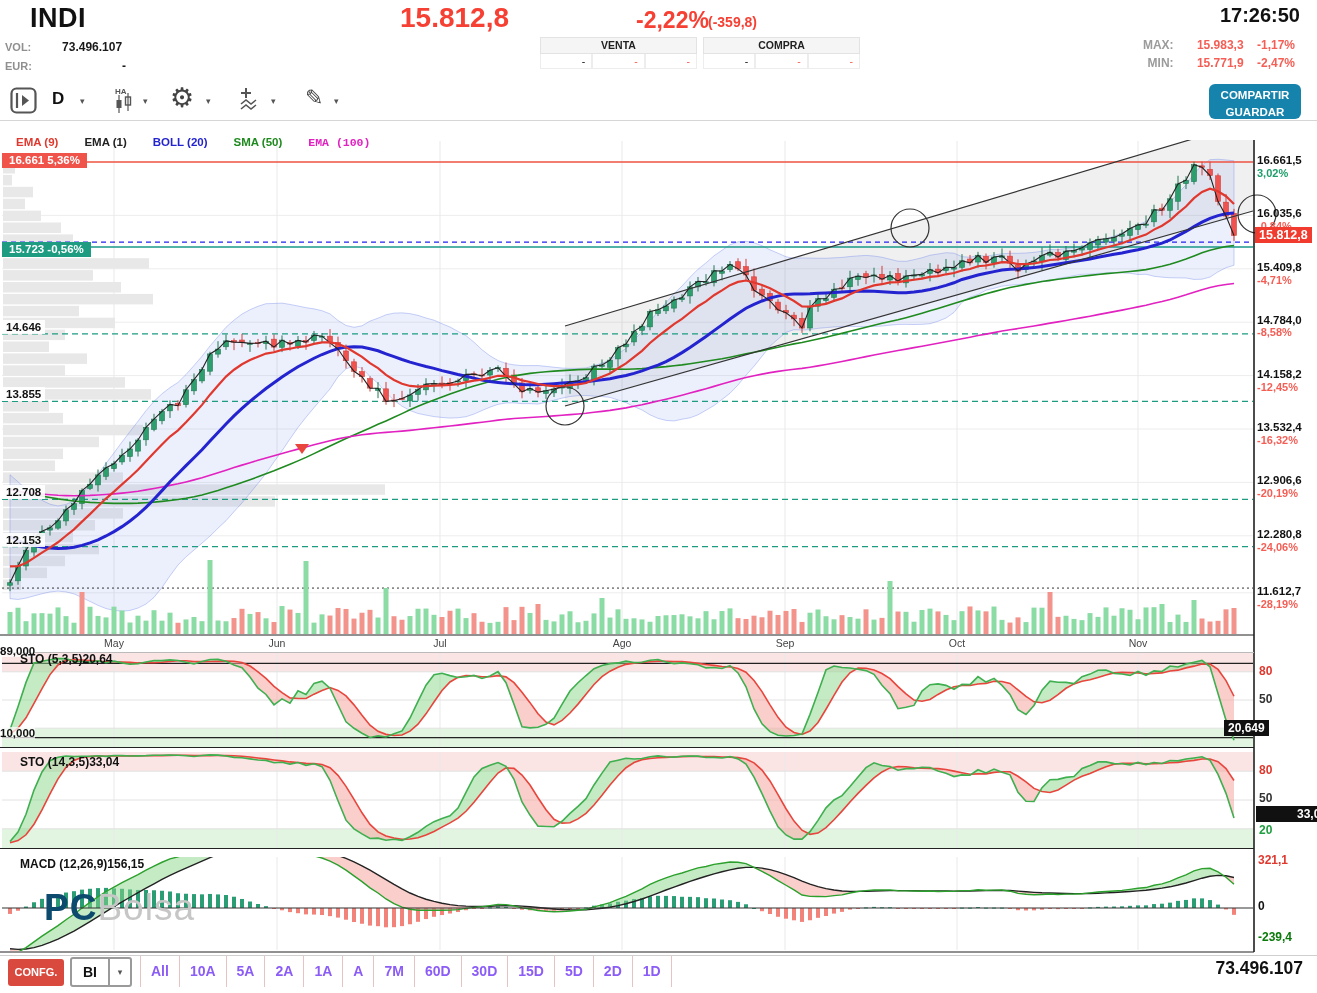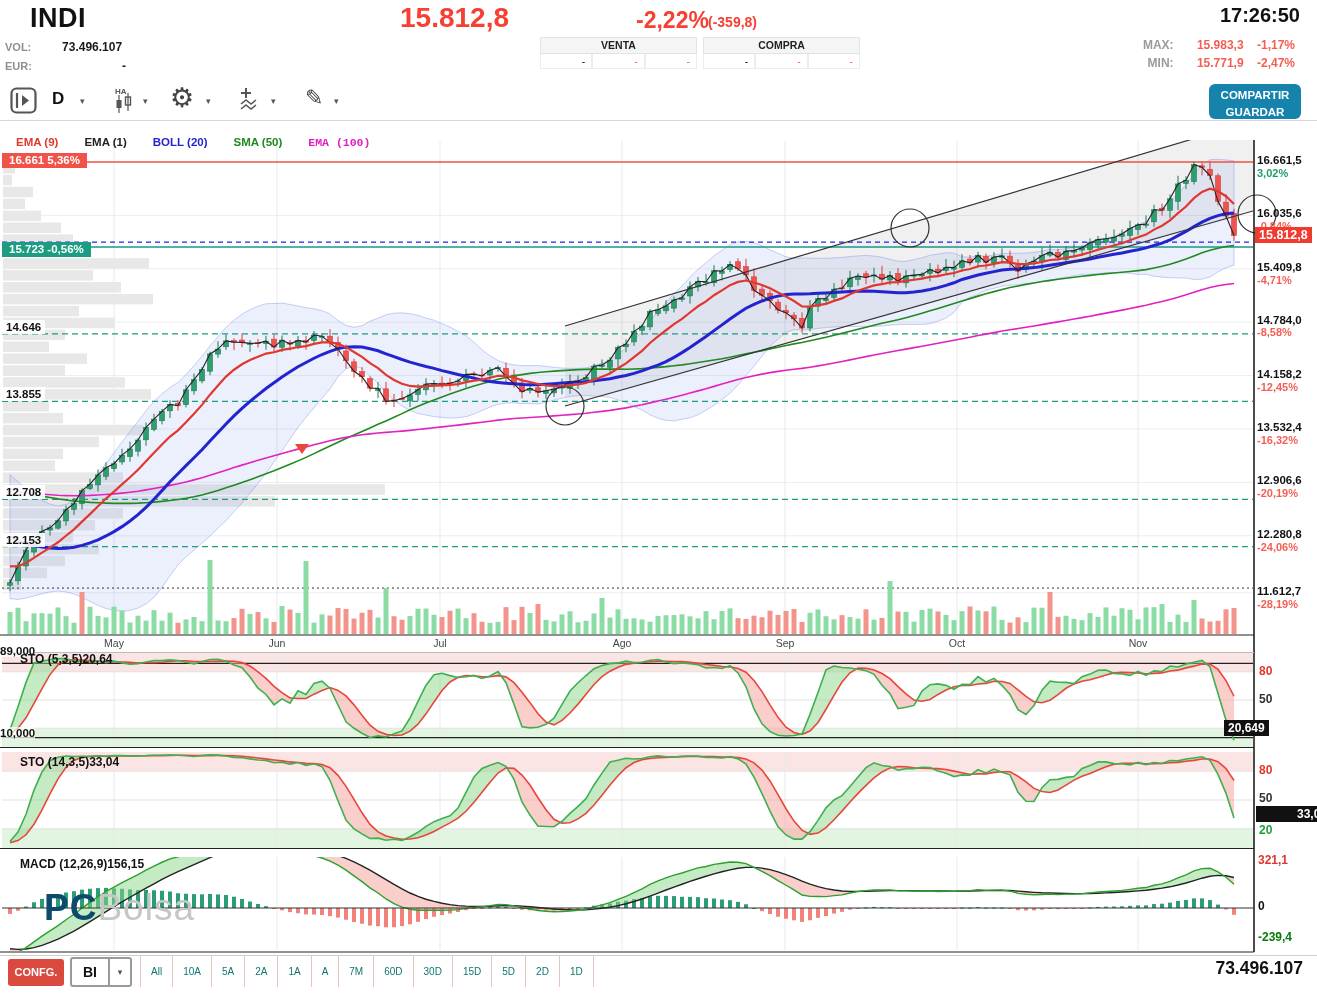--- a/index.html
+++ b/index.html
@@ -60,21 +60,21 @@
   .wm i{color:#c6c6c6;font-style:normal;font-weight:400;}
   
   .fbar{left:0;top:955px;width:1317px;height:38px;border-top:1px solid #cfcfcf;background:#fff;}
   .confg{left:8px;top:959px;width:56px;height:27px;background:#d9493e;border-radius:3px;
          color:#fff;font-size:11px;font-weight:800;text-align:center;line-height:27px;cursor:pointer;}
   .bibox{left:70px;top:957px;width:62px;height:30px;border:2px solid #9a9a9a;border-radius:3px;
          display:flex;box-sizing:border-box;cursor:pointer;}
   .bibox .t{flex:1;text-align:center;font-size:14px;font-weight:800;line-height:26px;}
   .bibox .c{width:20px;border-left:2px solid #9a9a9a;text-align:center;line-height:26px;font-size:9px;color:#555;}
   .ranges{left:140px;top:956px;display:flex;height:31px;}
-  .ranges div{padding:0 10px;line-height:31px;font-size:10px;font-weight:400;color:#0f766e;
+  .ranges div{padding:0 10px;line-height:31px;font-size:14px;font-weight:700;color:#8b5cf6;
               border-right:1px solid #e6c4c4;cursor:pointer;}
   .ranges div:first-child{border-left:1px solid #e6c4c4;}
   .fvol{right:14px;top:958px;font-size:17.5px;font-weight:800;}
 </style>
 </head>
 <body>
 
 <div id="app">
 
   <svg id="chart-svg" class="abs" style="left:0;top:0;" width="1317" height="955">

